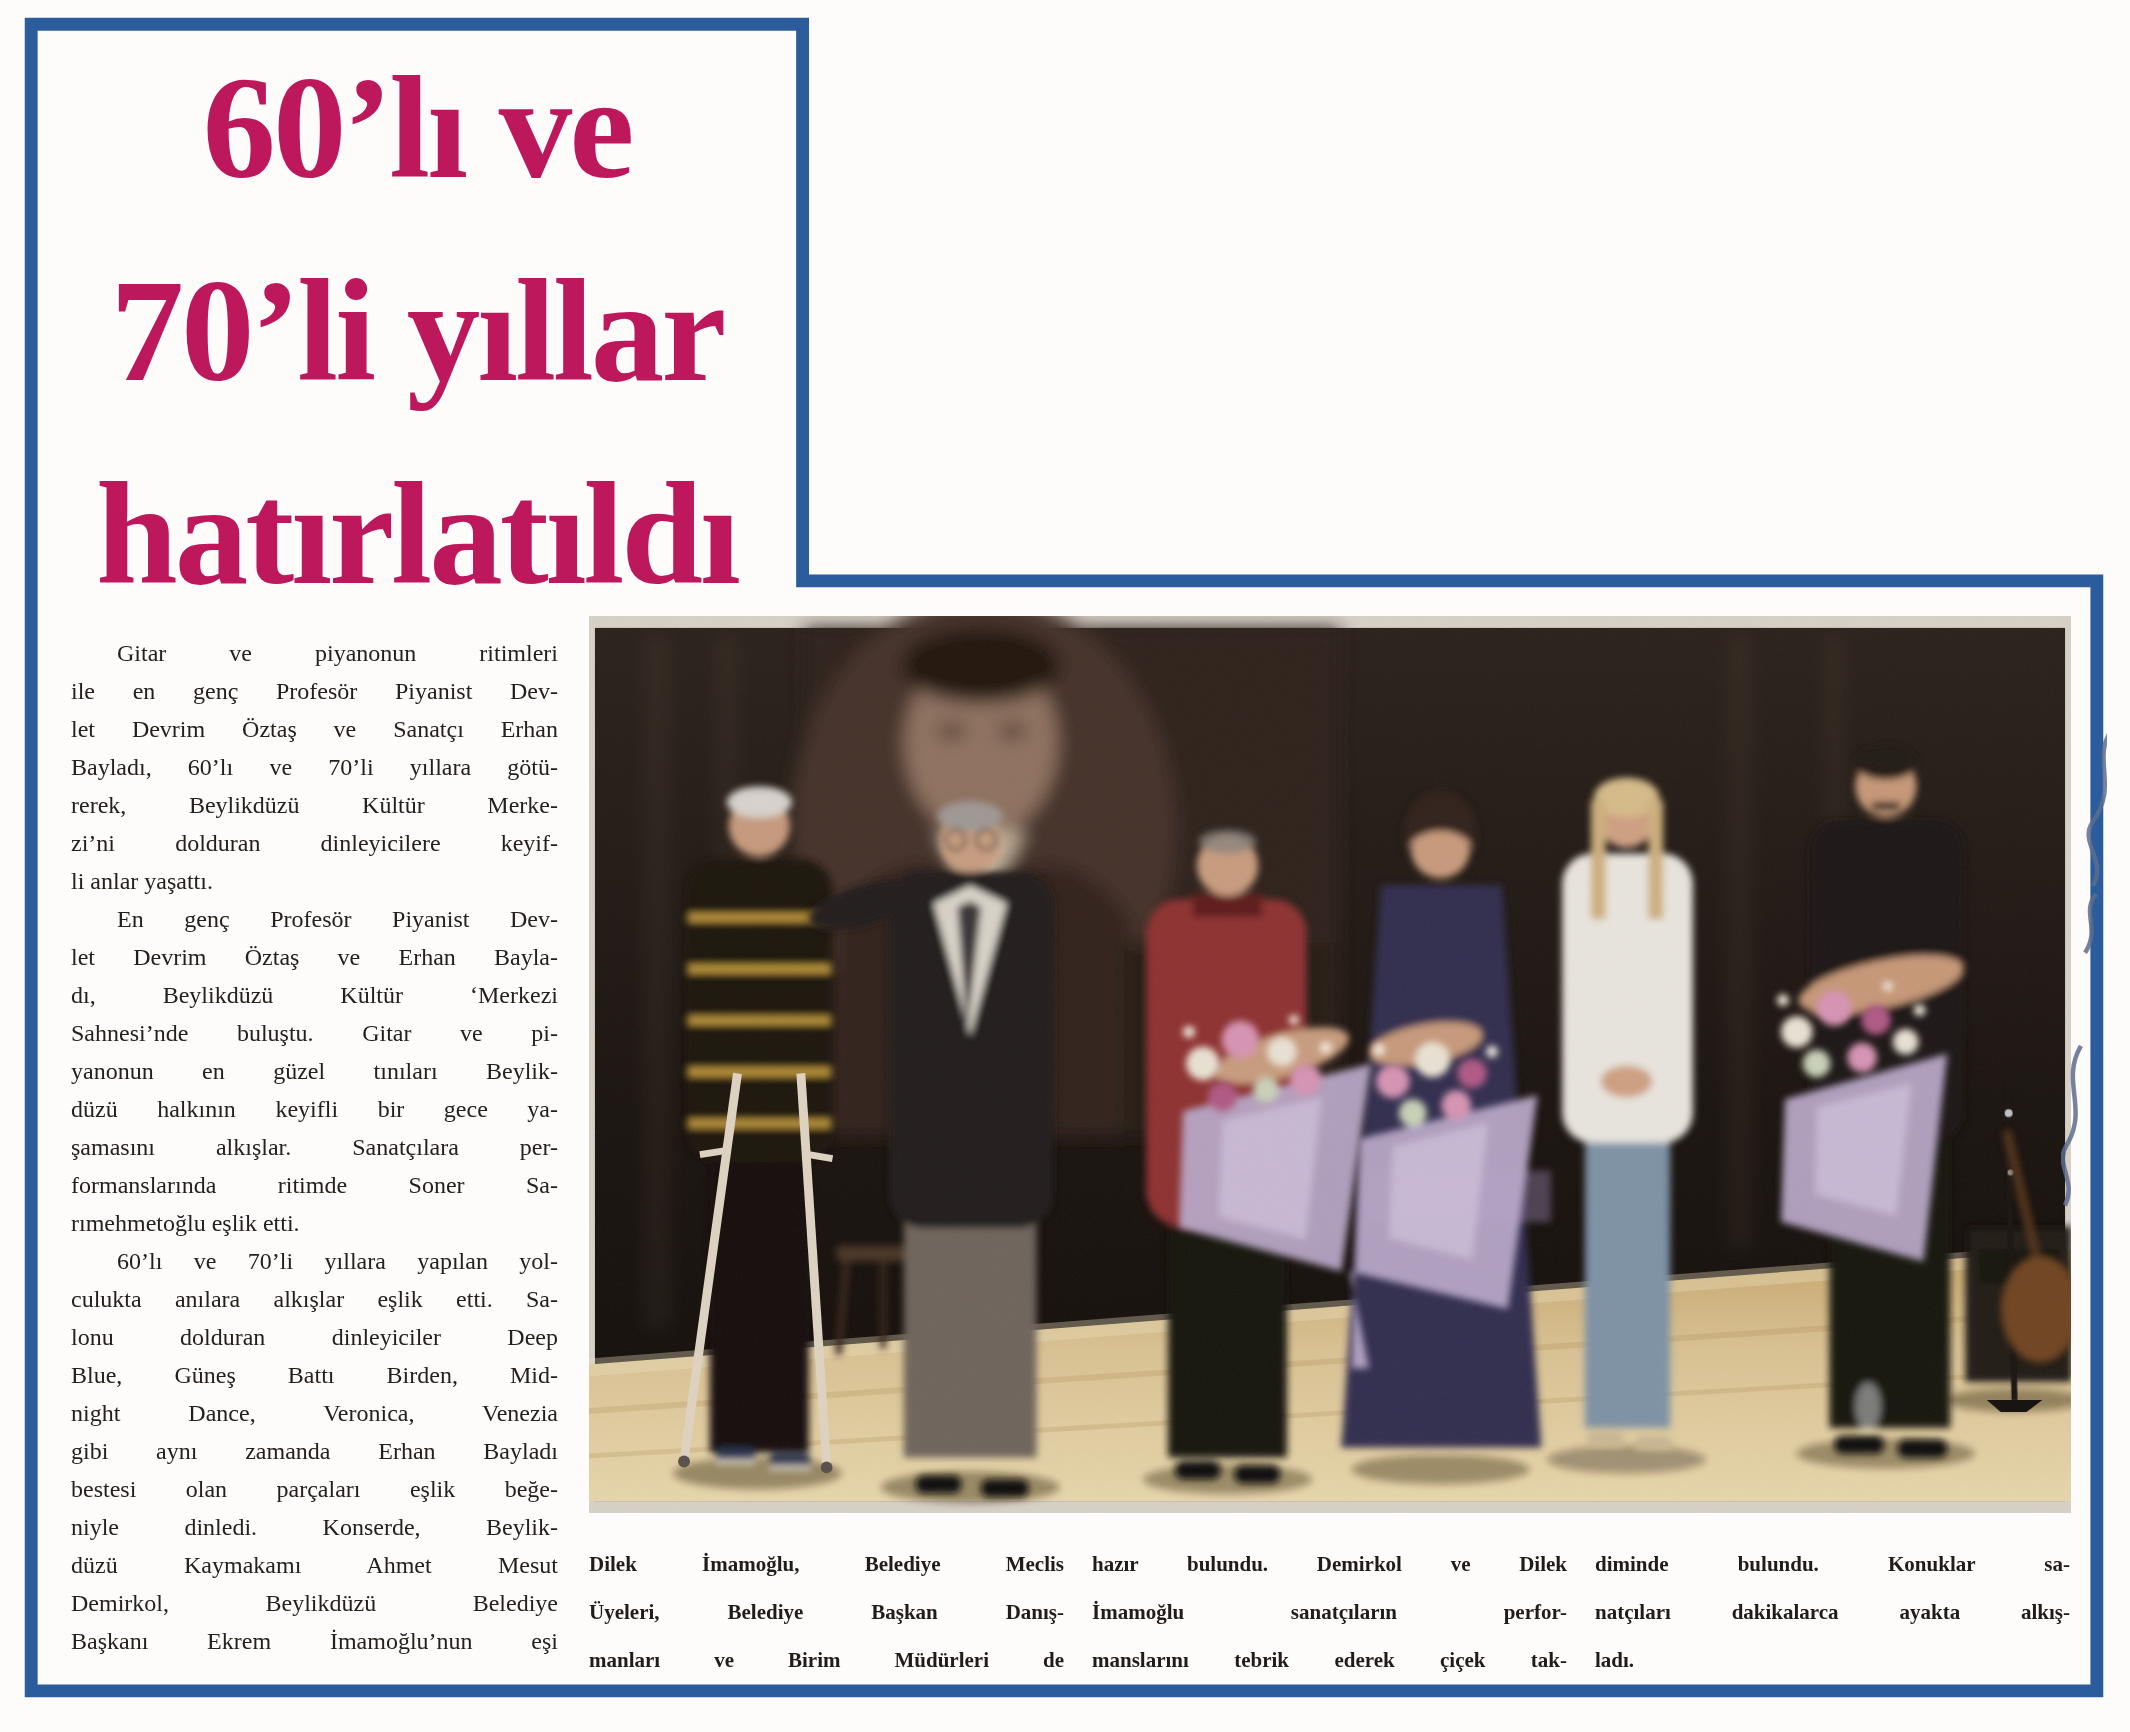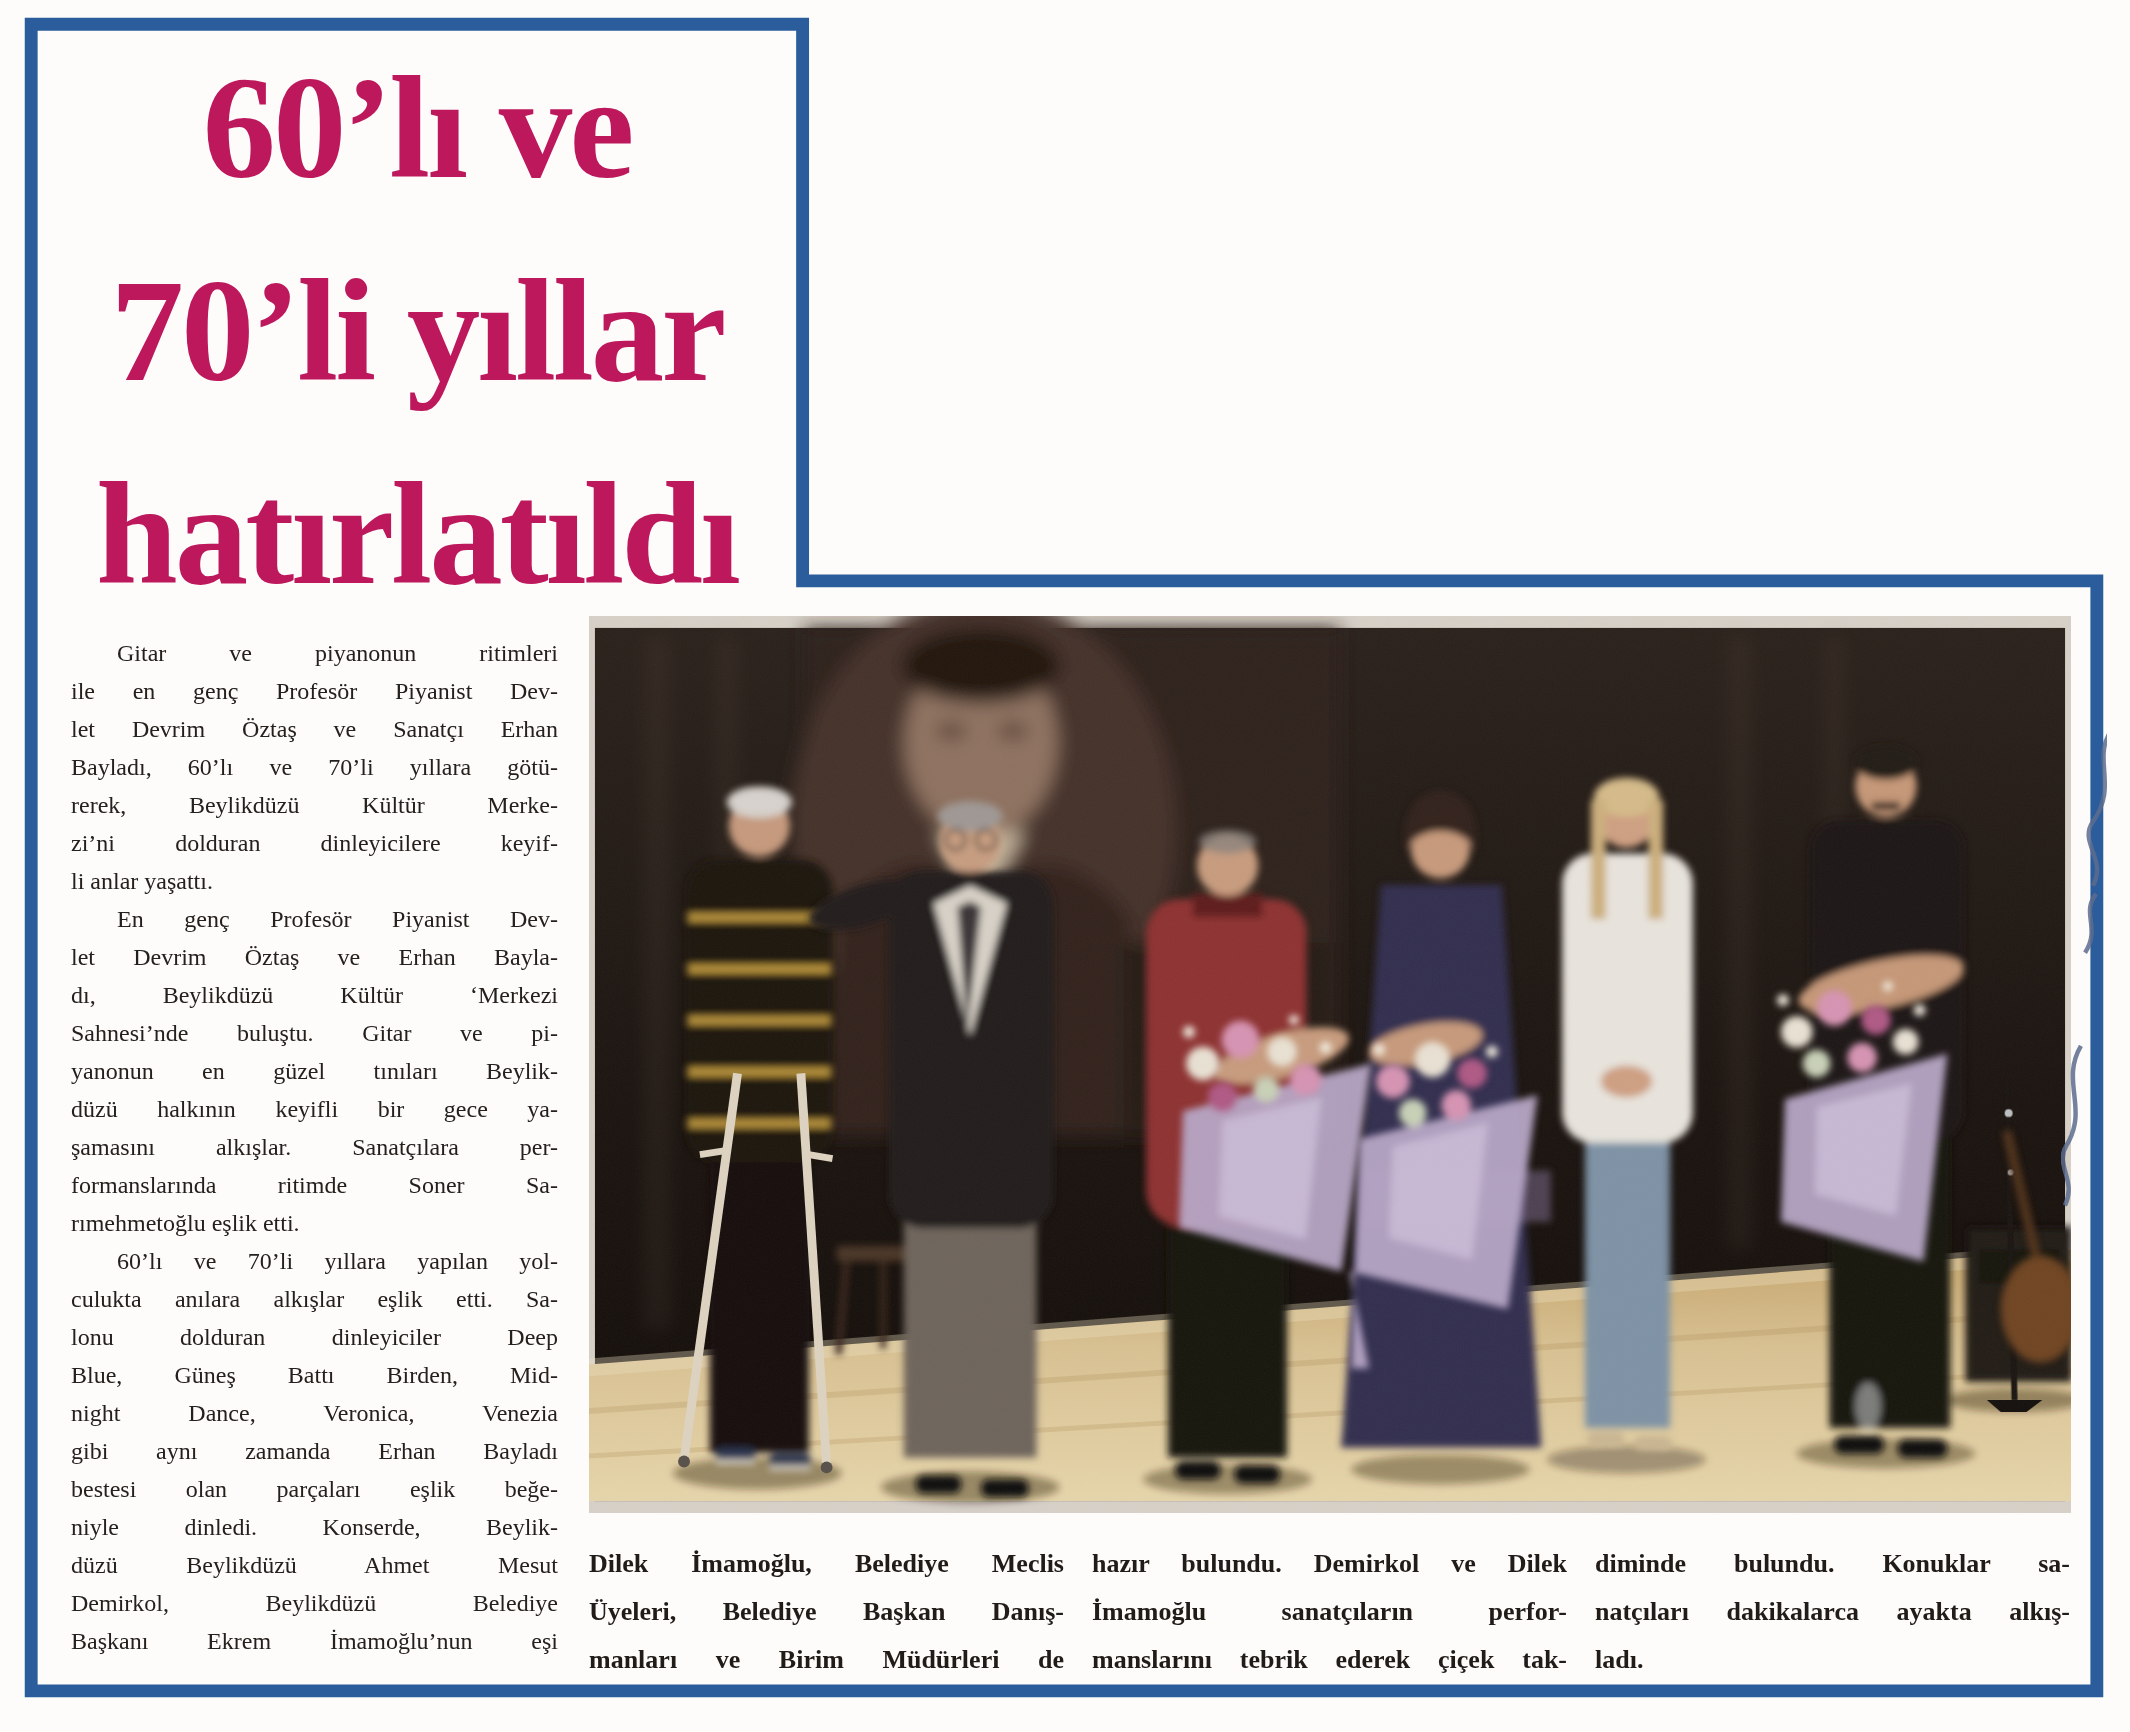--- a/index.html
+++ b/index.html
@@ -33,21 +33,21 @@
   .bline.first{padding-left:46px;}
   .bline.endpara{-moz-text-align-last:left;text-align-last:left;}
   
   #stage-photo{left:589px;top:616px;width:1482px;height:897px;}
   
   #handwritten-note{left:2061px;top:719px;width:46px;height:515px;}
   
   #photo-caption{
     left:589px;top:1540px;width:1482px;
     display:grid;grid-template-columns:475px 475px 475px;column-gap:28px;
-    color:#221c19;font-size:26px;line-height:48px;font-weight:bold;
+    color:#221c19;font-size:21px;line-height:48px;font-weight:bold;
   }
   .cline{
     text-align:justify;
     -moz-text-align-last:justify;text-align-last:justify;
   }
   .cline.endpara{-moz-text-align-last:left;text-align-last:left;font-family:Liberation Serif, serif;}
 </style>
 </head>
 <body>
 
@@ -84,21 +84,21 @@
     </div>
     <div>
       <div class="bline first">60’lı ve 70’li yıllara yapılan yol-</div>
       <div class="bline">culukta anılara alkışlar eşlik etti. Sa-</div>
       <div class="bline">lonu dolduran dinleyiciler Deep</div>
       <div class="bline">Blue, Güneş Battı Birden, Mid-</div>
       <div class="bline">night Dance, Veronica, Venezia</div>
       <div class="bline">gibi aynı zamanda Erhan Bayladı</div>
       <div class="bline">bestesi olan parçaları eşlik beğe-</div>
       <div class="bline">niyle dinledi. Konserde, Beylik-</div>
-      <div class="bline">düzü Beylikdüzü Ahmet Mesut</div>
+      <div class="bline">düzü Kaymakamı Ahmet Mesut</div>
       <div class="bline">Demirkol, Beylikdüzü Belediye</div>
       <div class="bline">Başkanı Ekrem İmamoğlu’nun eşi</div>
     </div>
   </div>
 
 <svg id="stage-photo" class="abs" viewBox="0 0 1497 906" xmlns="http://www.w3.org/2000/svg">
   <defs>
     <linearGradient id="gBG" x1="0" y1="0" x2="0" y2="1">
       <stop offset="0" stop-color="#2a211b"></stop>
       <stop offset="0.55" stop-color="#1a130f"></stop>

